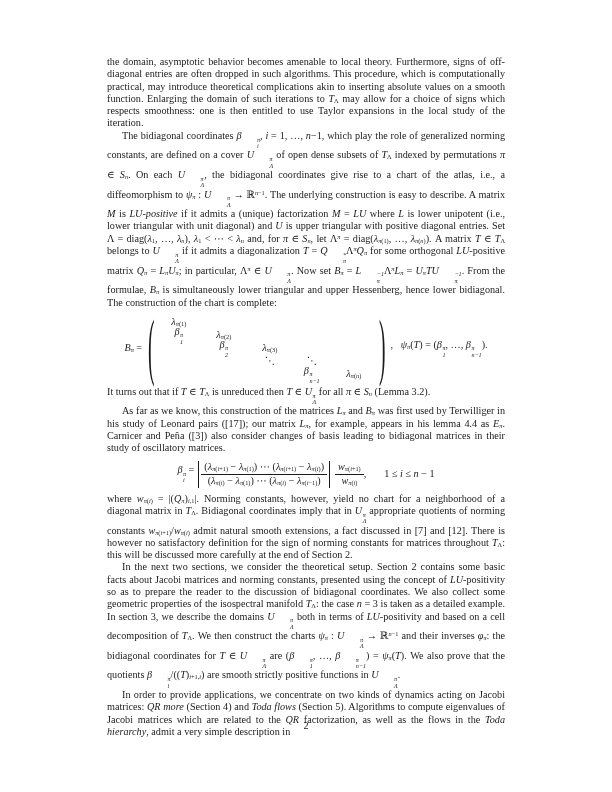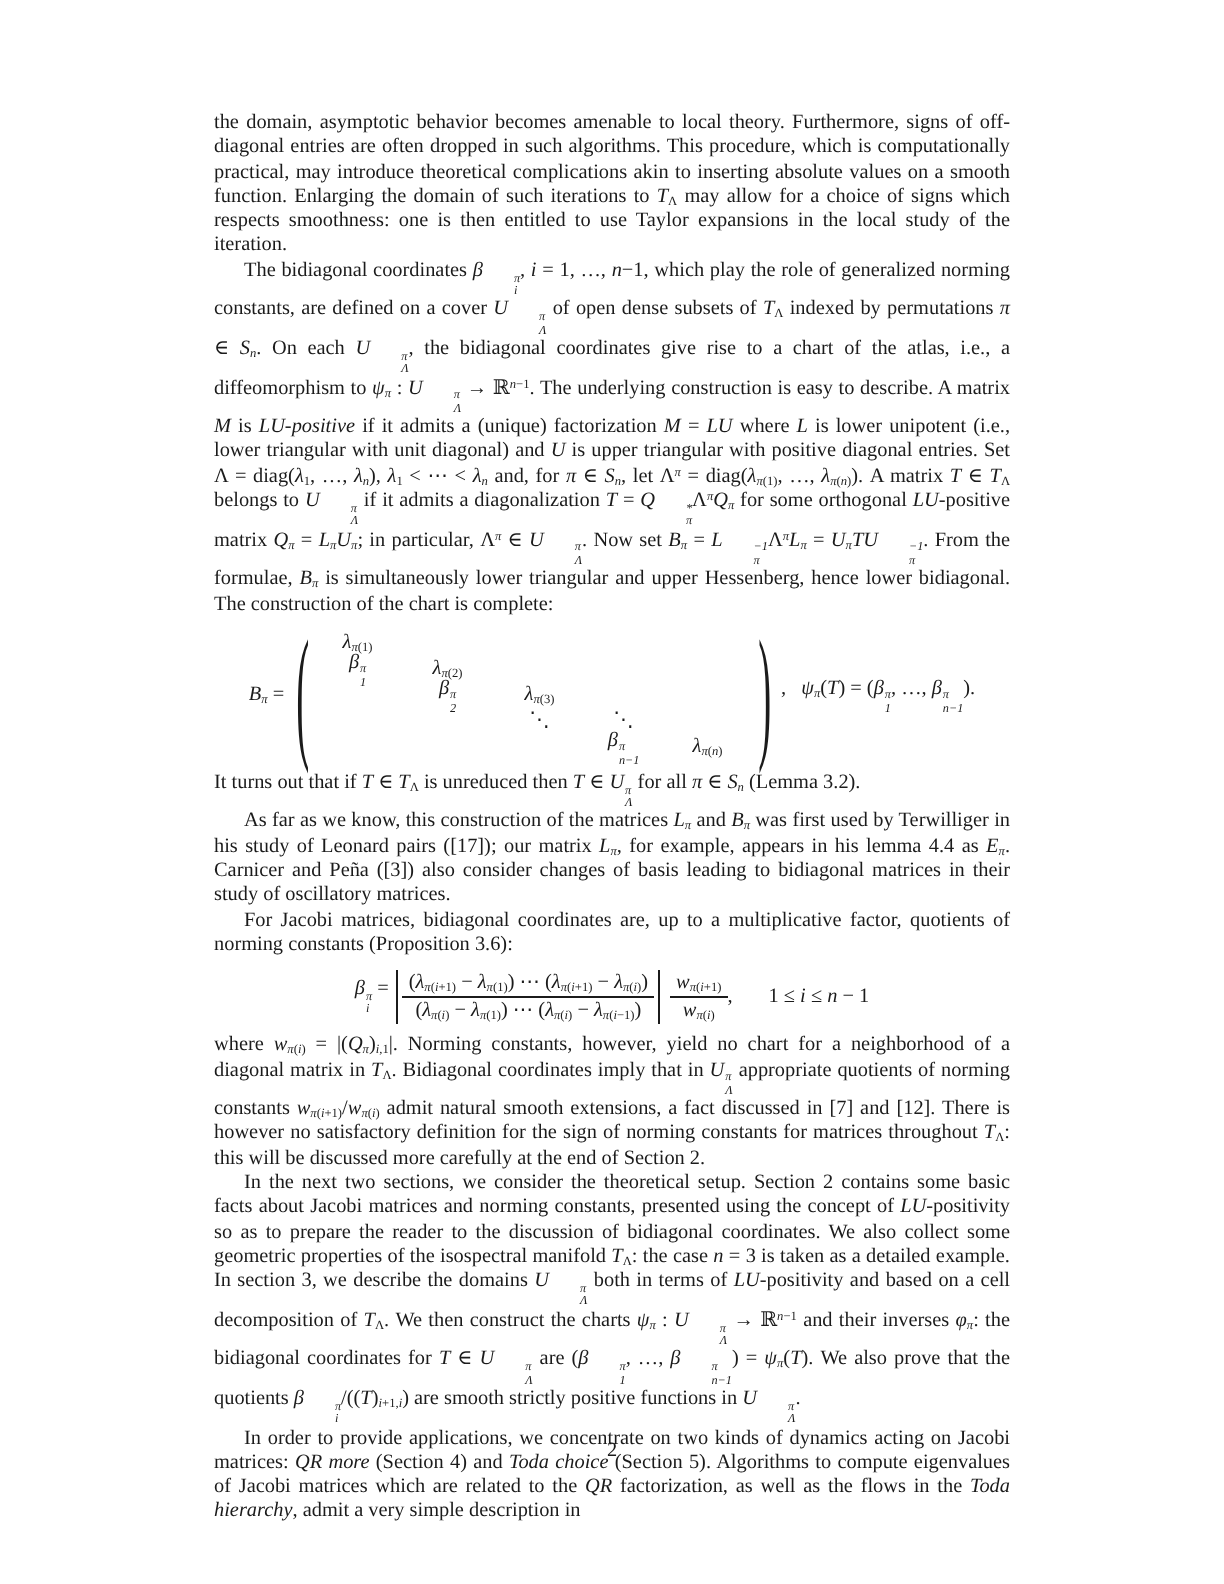--- a/index.html
+++ b/index.html
@@ -127,21 +127,20 @@
             <span>π</span>
             <span>n−1</span>
           </span>).</span>
     </div>
 
     <p class="para">It turns out that if <i>T</i> ∈ <i>T</i><sub>Λ</sub> is unreduced then <i>T</i> ∈ <i>U</i><span class="ss">
           <span>π</span>
           <span>Λ</span>
         </span> for all <i>π</i> ∈ <i>S</i><sub><i>n</i></sub> (Lemma 3.2).</p>
     <p class="para indent">As far as we know, this construction of the matrices <i>L</i><sub><i>π</i></sub> and <i>B</i><sub><i>π</i></sub> was first used by Terwilliger in his study of Leonard pairs ([17]); our matrix <i>L</i><sub><i>π</i></sub>, for example, appears in his lemma 4.4 as <i>E</i><sub><i>π</i></sub>. Carnicer and Peña ([3]) also consider changes of basis leading to bidiagonal matrices in their study of oscillatory matrices.</p>
-    <p class="para indent">For Jacobi matrices, bidiagonal coordinates are, up to a multiplicative factor, quotients of norming constants (Proposition 3.6):</p>
 
     <div class="eq eq2">
       <span><i>β</i><span class="ss">
             <span>π</span>
             <span>i</span>
           </span> =</span>
       <span class="abs">
         <span class="frac">
           <span class="num">(<i>λ</i><sub><i>π</i>(<i>i</i>+1)</sub> − <i>λ</i><sub><i>π</i>(1)</sub>) ⋯ (<i>λ</i><sub><i>π</i>(<i>i</i>+1)</sub> − <i>λ</i><sub><i>π</i>(<i>i</i>)</sub>)</span>
           <span class="den">(<i>λ</i><sub><i>π</i>(<i>i</i>)</sub> − <i>λ</i><sub><i>π</i>(1)</sub>) ⋯ (<i>λ</i><sub><i>π</i>(<i>i</i>)</sub> − <i>λ</i><sub><i>π</i>(<i>i</i>−1)</sub>)</span>
@@ -174,17 +173,17 @@
         </span>, …, <i>β</i><span class="ss">
           <span>π</span>
           <span>n−1</span>
         </span>) = <i>ψ</i><sub><i>π</i></sub>(<i>T</i>). We also prove that the quotients <i>β</i><span class="ss">
           <span>π</span>
           <span>i</span>
         </span>/((<i>T</i>)<sub><i>i</i>+1,<i>i</i></sub>) are smooth strictly positive functions in <i>U</i><span class="ss">
           <span>π</span>
           <span>Λ</span>
         </span>.</p>
-    <p class="para indent">In order to provide applications, we concentrate on two kinds of dynamics acting on Jacobi matrices: <i>QR more</i> (Section 4) and <i>Toda choice</i> (Section 5). Algorithms to compute eigenvalues of Jacobi matrices which are related to the <i>QR</i> factorization, as well as the flows in the <i>Toda hierarchy</i>, admit a very simple description in</p>
+    <p class="para indent">In order to provide applications, we concentrate on two kinds of dynamics acting on Jacobi matrices: <i>QR more</i> (Section 4) and <i>Toda flows</i> (Section 5). Algorithms to compute eigenvalues of Jacobi matrices which are related to the <i>QR</i> factorization, as well as the flows in the <i>Toda hierarchy</i>, admit a very simple description in</p>
 
   </div>
   <div class="pageno">2</div>
 </div>
 
 </body></html>

